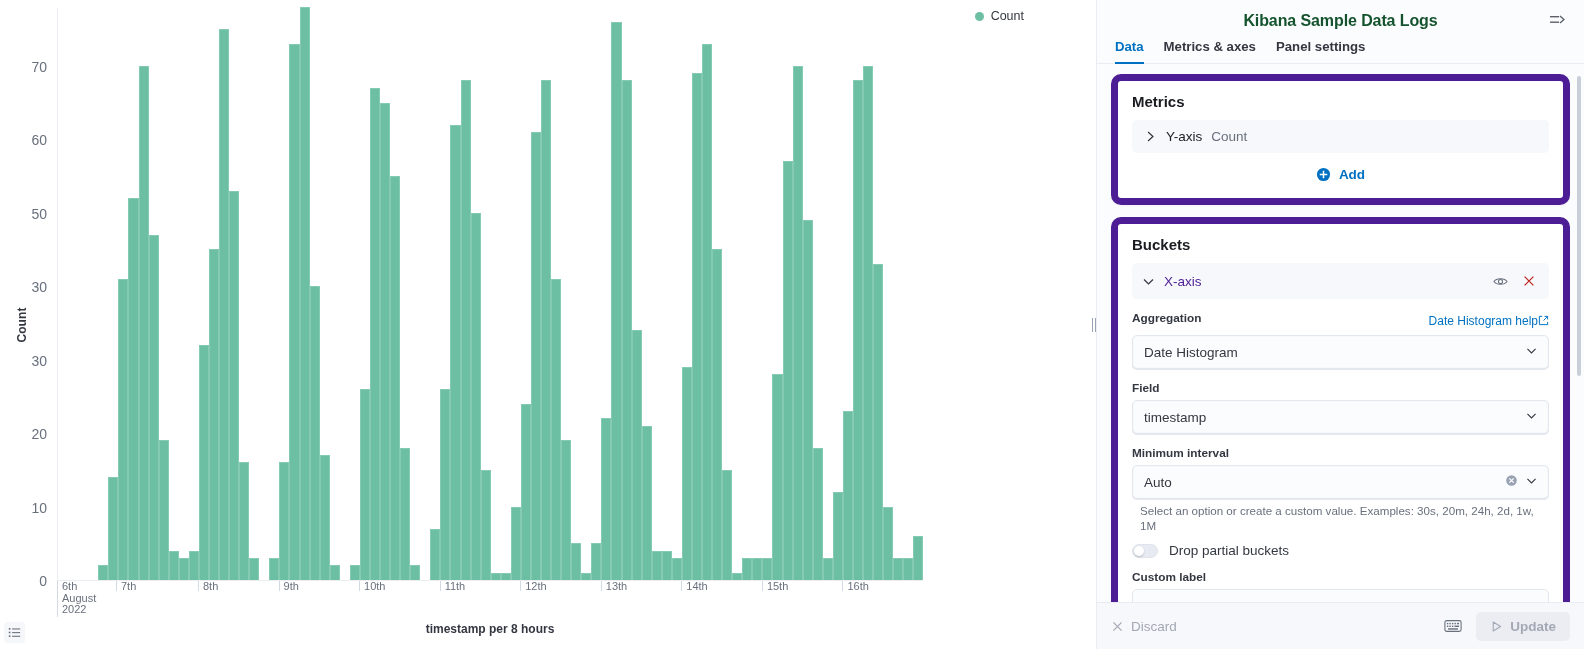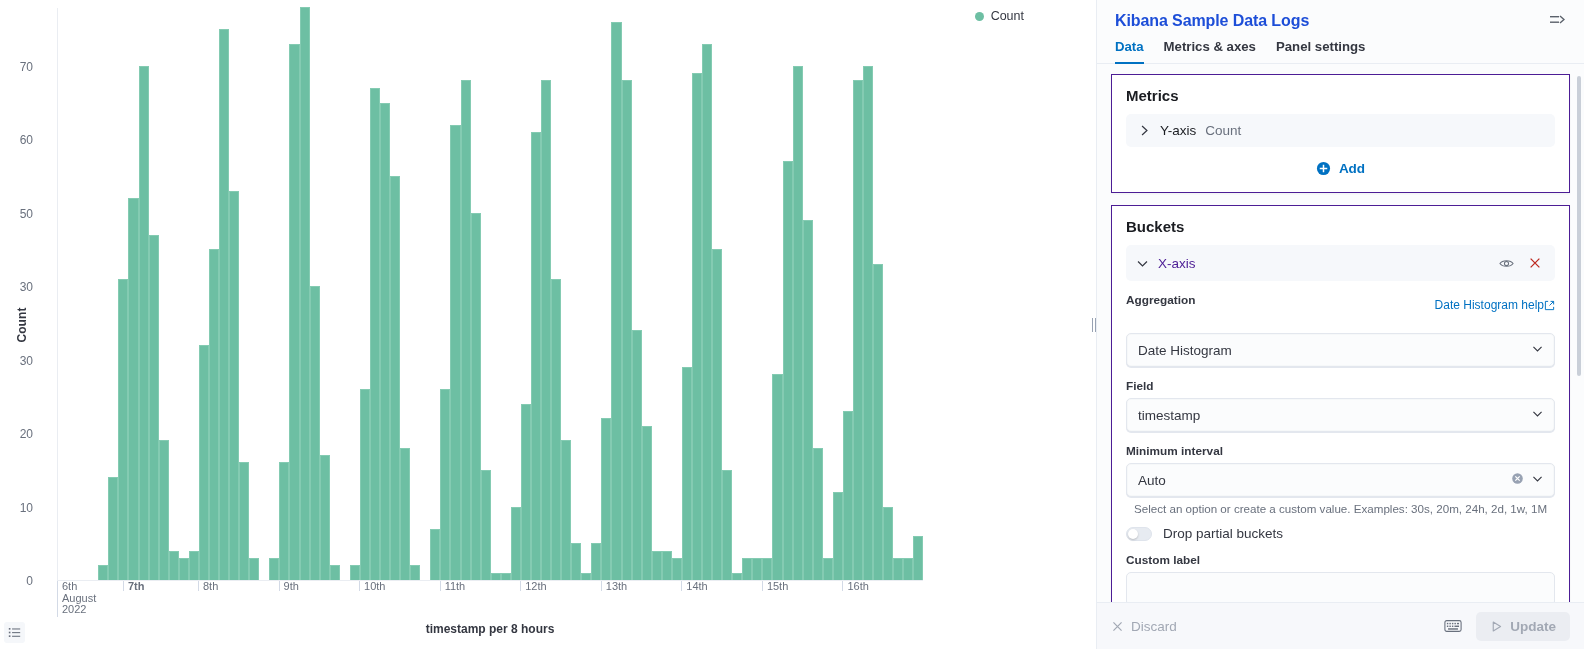--- a/index.html
+++ b/index.html
@@ -43,22 +43,22 @@
     position: absolute; left: 0; top: 0; bottom: 0;
     width: 1px; background: #eaedf2;
   }
   .plot-axis-bottom {
     position: absolute; left: 0; right: 0; bottom: 0;
     height: 1px; background: #eaedf2;
   }
   .ytick {
     position: absolute;
     right: 100%;
-    margin-right: 24px;
-    font-size: 12px;
+    margin-right: 10px;
+    font-size: 14px;
     color: #69707d;
     transform: translateY(-50%);
     white-space: nowrap;
   }
   .bars {
     position: absolute; left: 1px; right: 0; bottom: 1px; top: 0;
     display: flex;
     align-items: flex-end;
   }
   .bar {
@@ -119,22 +119,23 @@
     width: 488px; height: 649px;
     background: #fbfcfd;
     border-left: 1px solid #e9edf3;
     display: flex; flex-direction: column;
   }
   .editor-header {
     padding: 12px 18px 0 18px;
     position: relative;
   }
   .editor-title {
-    font-size: 16px; font-weight: bold; color: #1d4ed8;
+    font-size: 16px; font-weight: bold; color: #14532d;
     letter-spacing: -.1px;
+    text-align: center;
   }
   .collapse-btn {
     position: absolute; right: 14px; top: 7px;
     width: 26px; height: 26px;
     display: flex; align-items: center; justify-content: center;
     cursor: pointer;
   }
   .tabs {
     display: flex; gap: 20px;
     padding: 9px 18px 0 18px;
@@ -154,22 +155,22 @@
     padding: 10px 14px 0 14px;
     position: relative;
   }
   .scrollbar {
     position: absolute; right: 3px; top: 12px;
     width: 4px; height: 300px;
     background: #c9cfd8; border-radius: 3px;
   }
   .card {
     background: #fff;
-    border: 1px solid #4c1d95;
-    border-radius: 0;
+    border: 7px solid #4c1d95;
+    border-radius: 10px;
     padding: 12px 14px 14px 14px;
     margin-bottom: 12px;
     box-shadow: 0 1px 2px rgba(22,30,46,.05);
   }
   .card-title {
     font-size: 15px; font-weight: bold; color: #1a1c21;
     margin-bottom: 10px;
   }
   .metric-row {
     background: #f6f8fb;
@@ -193,22 +194,22 @@
     padding: 8px 10px;
     margin-bottom: 12px;
   }
   .bucket-head .lbl { font-size: 13.5px; color: #4c1d95; flex: 1; }
   .icon-btn { width: 20px; height: 20px; display:flex; align-items:center; justify-content:center; cursor:pointer; }
   .field-label {
     font-size: 11.8px; font-weight: bold; color: #343741;
     margin-bottom: 5px;
   }
   .field-row {
-    display: flex; align-items: flex-end; justify-content: space-between;
-    margin-bottom: 21px;
+    display: flex; align-items: center; justify-content: space-between;
+    margin-bottom: 5px;
   }
   .help-link {
     font-size: 12px; color: #0071c2; cursor: pointer;
     display: flex; align-items: center; gap: 0;
   }
   .select {
     position: relative;
     height: 34px;
     border: 1px solid #e3e7ee;
     border-radius: 5px;
@@ -388,21 +389,21 @@
           <div class="bar" style="background: rgb(109, 191, 163); border-color: rgb(132, 203, 178); height: 315.885px;"></div>
           <div class="bar" style="background: rgb(109, 191, 163); border-color: rgb(132, 203, 178); height: 73.4615px;"></div>
           <div class="bar" style="background: rgb(109, 191, 163); border-color: rgb(132, 203, 178); height: 22.0385px;"></div>
           <div class="bar" style="background: rgb(109, 191, 163); border-color: rgb(132, 203, 178); height: 22.0385px;"></div>
           <div class="bar" style="background: rgb(109, 191, 163); border-color: rgb(132, 203, 178); height: 44.0769px;"></div>
         </div>
     </div>
 
     <div class="xaxis" id="xaxis">
         <div class="xtick" style="left: 0px; height: 36px;"><span>6th</span><span>August</span><span>2022</span></div>
-        <div class="xtick" style="left: 66px; height: 10px; font-weight: bold;"><span>7th</span></div>
+        <div class="xtick" style="left: 59px; height: 10px;"><span>7th</span></div>
         <div class="xtick" style="left: 140.977px; height: 10px;"><span>8th</span></div>
         <div class="xtick" style="left: 221.535px; height: 10px;"><span>9th</span></div>
         <div class="xtick" style="left: 302.093px; height: 10px;"><span>10th</span></div>
         <div class="xtick" style="left: 382.651px; height: 10px;"><span>11th</span></div>
         <div class="xtick" style="left: 463.209px; height: 10px;"><span>12th</span></div>
         <div class="xtick" style="left: 543.767px; height: 10px;"><span>13th</span></div>
         <div class="xtick" style="left: 624.326px; height: 10px;"><span>14th</span></div>
         <div class="xtick" style="left: 704.884px; height: 10px;"><span>15th</span></div>
         <div class="xtick" style="left: 785.442px; height: 10px;"><span>16th</span></div>
       </div>

